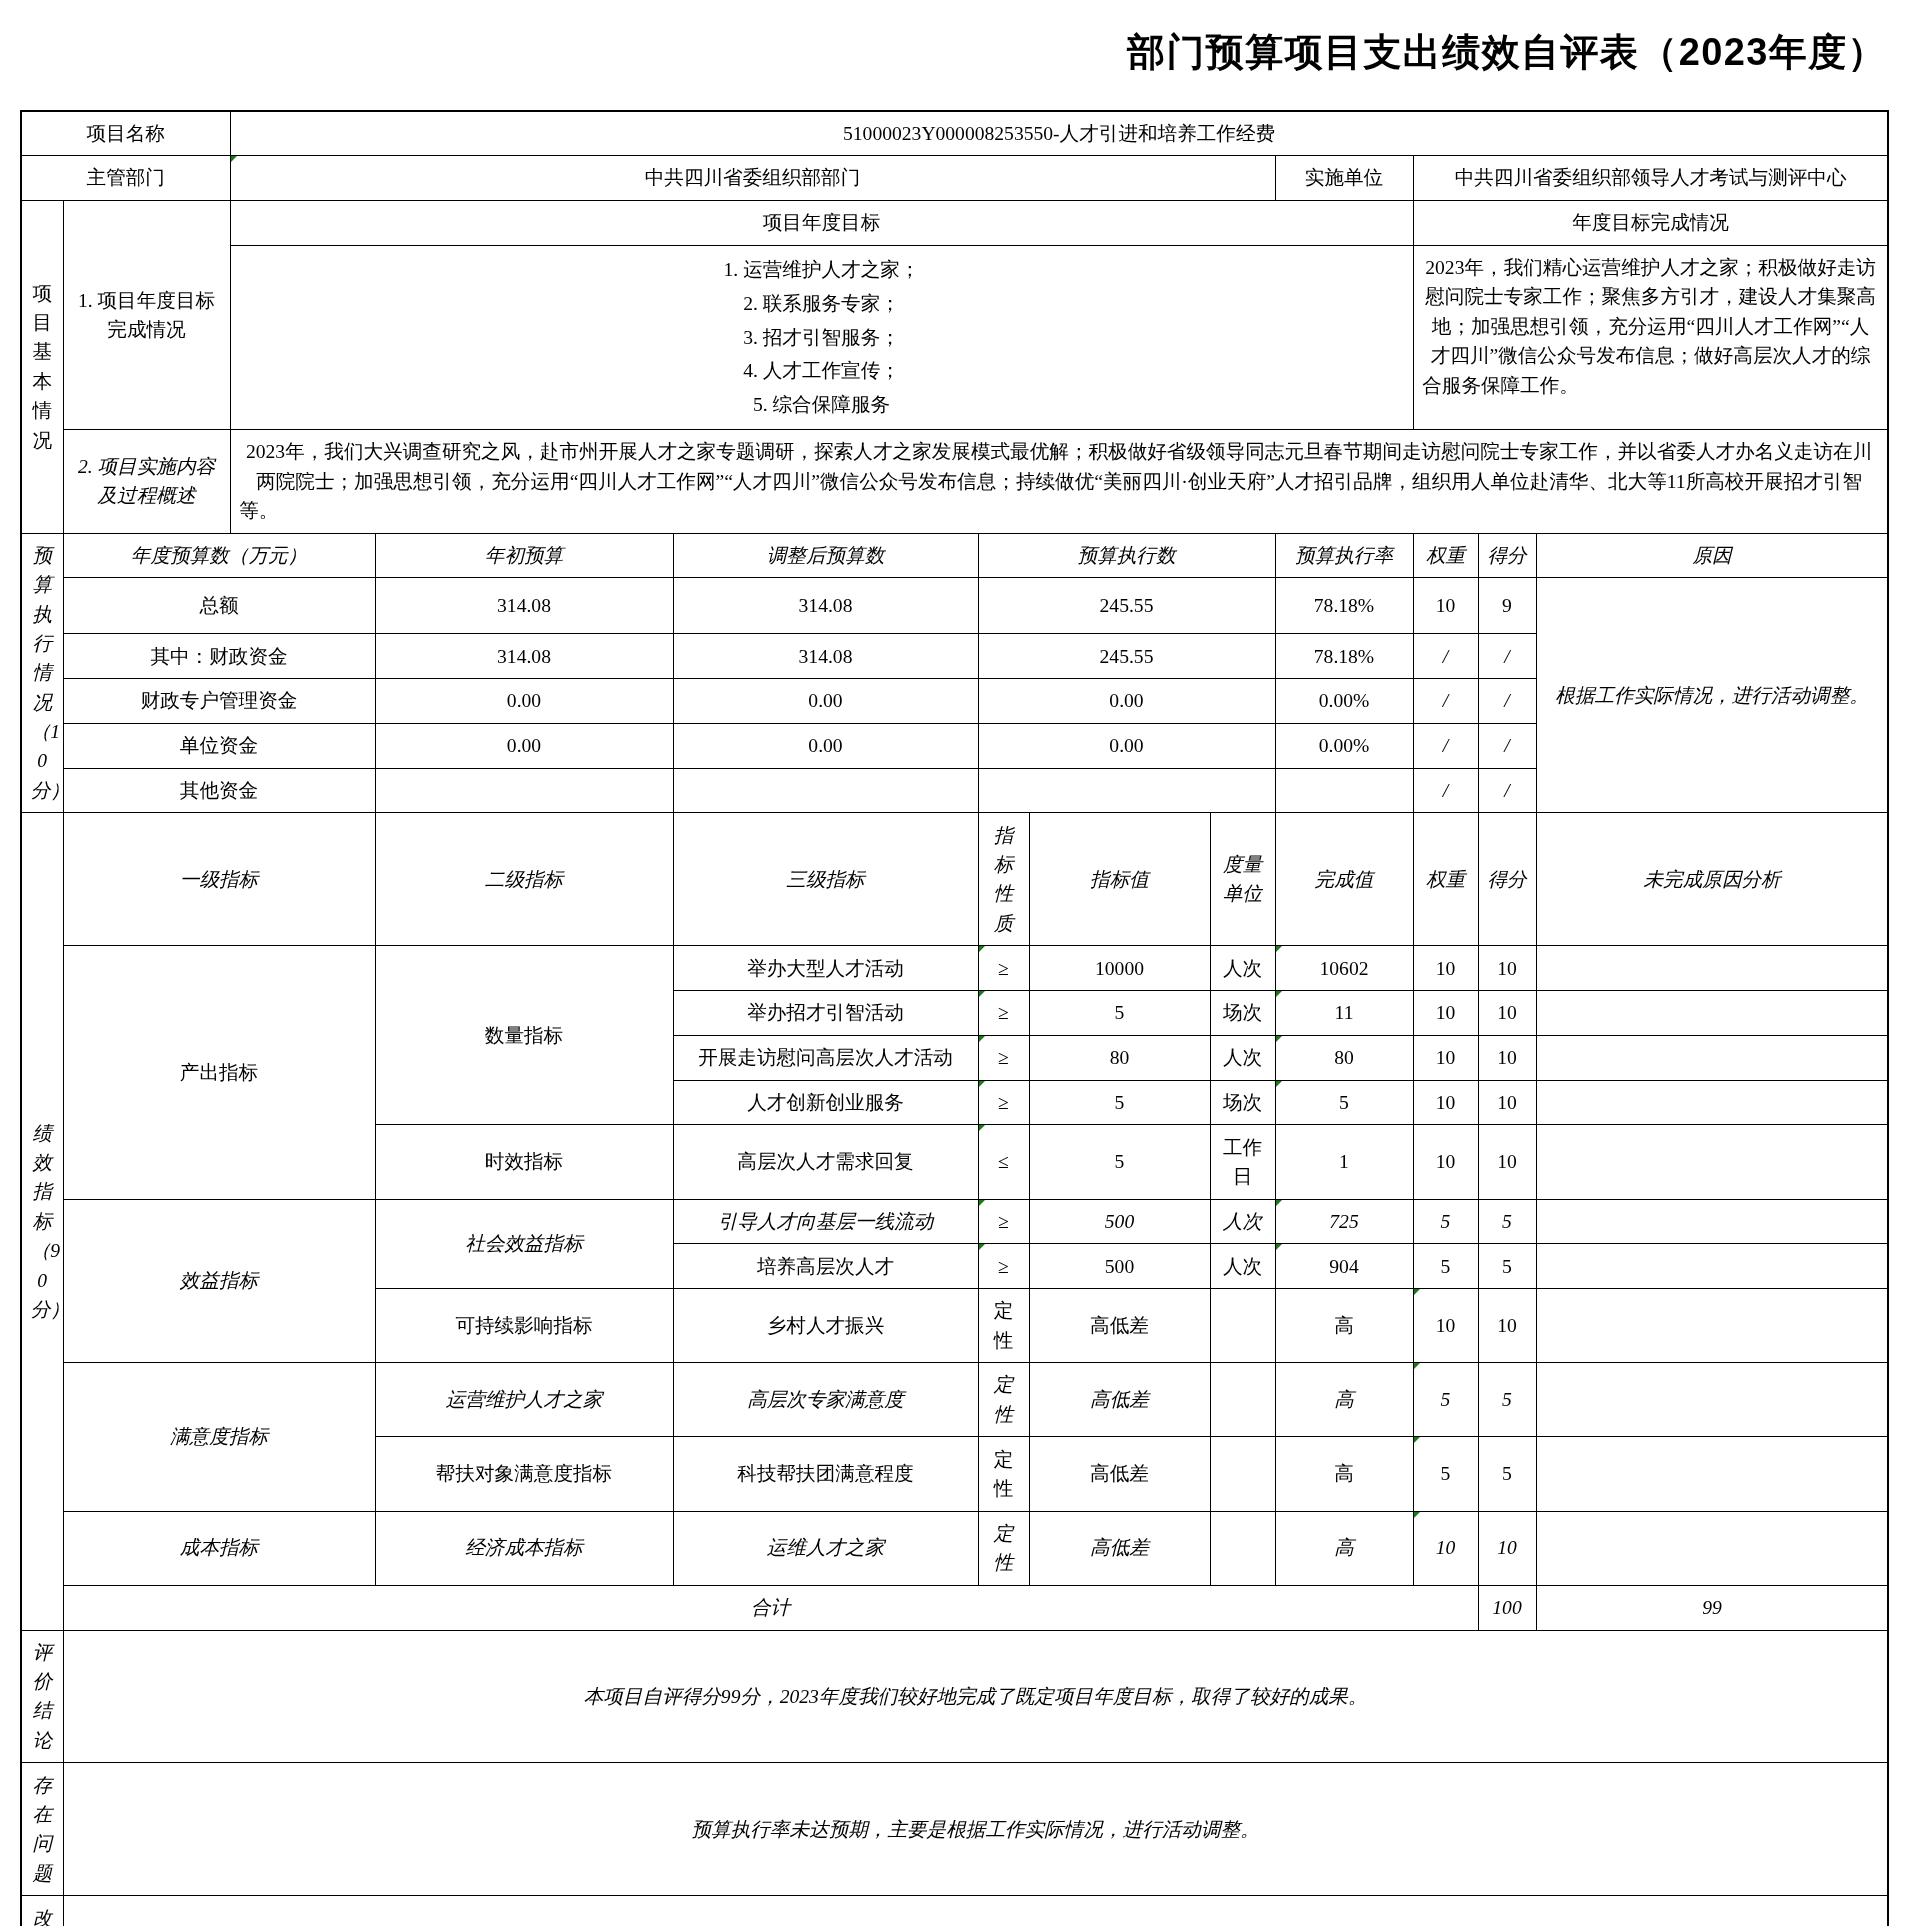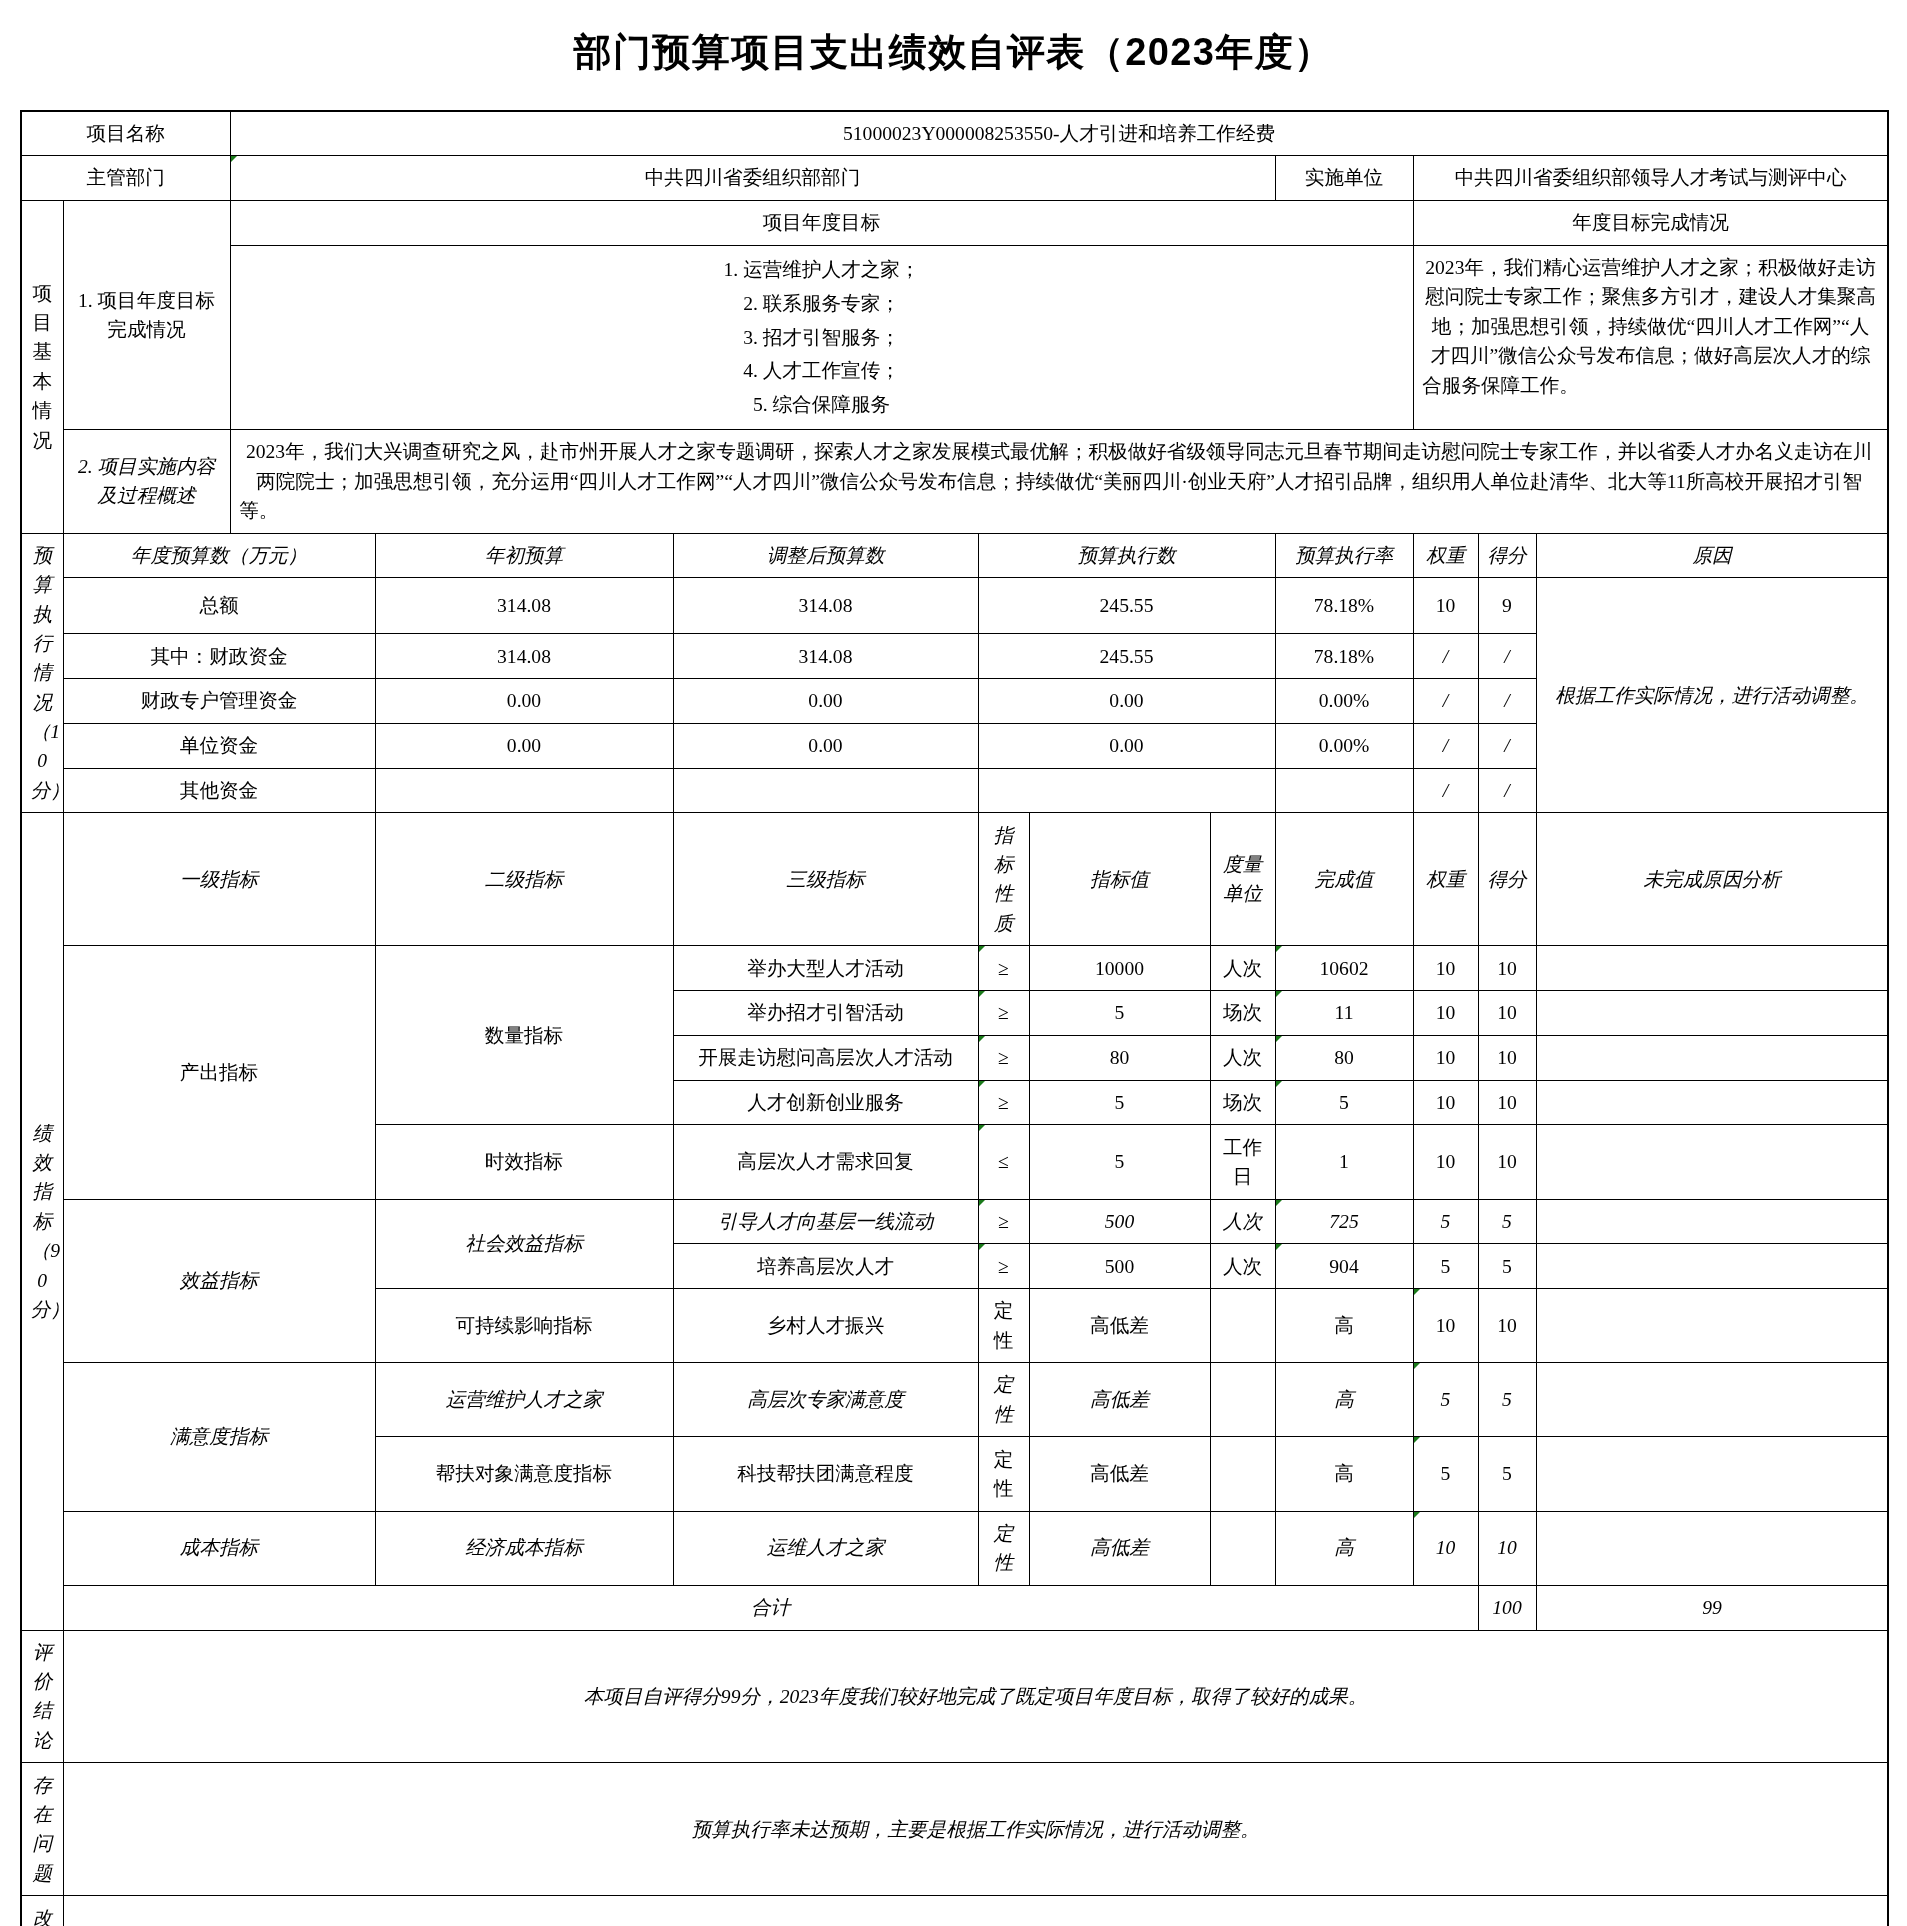--- a/index.html
+++ b/index.html
@@ -11,21 +11,21 @@
     width: 1907px;
     font-family: "Liberation Serif", "DejaVu Serif", serif;
     color: #000000;
   }
   .page {
     width: 1907px;
     box-sizing: border-box;
     padding: 0 20px 22px 20px;
   }
   .doc-title {
-    text-align: center;
+    text-align: right;
     font-family: "Liberation Sans", "DejaVu Sans", sans-serif;
     font-weight: bold;
     font-size: 38px;
     letter-spacing: 1.4px;
     padding: 29px 0 33px 0;
     line-height: 1.25;
   }
   table.frm {
     border-collapse: collapse;
     width: 1867px;
@@ -115,21 +115,21 @@
     <tr>
       <td colspan="9" class="lft" style="vertical-align:top;">
         <ul class="goal-list">
           <li>1. 运营维护人才之家；</li>
           <li>2. 联系服务专家；</li>
           <li>3. 招才引智服务；</li>
           <li>4. 人才工作宣传；</li>
           <li>5. 综合保障服务</li>
         </ul>
       </td>
-      <td colspan="3" class="just" style="vertical-align:top;">2023年，我们精心运营维护人才之家；积极做好走访慰问院士专家工作；聚焦多方引才，建设人才集聚高地；加强思想引领，持续做优“四川人才工作网”“人才四川”微信公众号发布信息；做好高层次人才的综合服务保障工作。</td>
+      <td colspan="3" class="just" style="vertical-align:top;">2023年，我们精心运营维护人才之家；积极做好走访慰问院士专家工作；聚焦多方引才，建设人才集聚高地；加强思想引领，充分运用“四川人才工作网”“人才四川”微信公众号发布信息；做好高层次人才的综合服务保障工作。</td>
     </tr>
 
     <tr>
       <td class="lft" style="vertical-align:middle;font-style:italic;">2. 项目实施内容及过程概述</td>
       <td colspan="12" class="just" style="vertical-align:middle;">2023年，我们大兴调查研究之风，赴市州开展人才之家专题调研，探索人才之家发展模式最优解；积极做好省级领导同志元旦春节期间走访慰问院士专家工作，并以省委人才办名义走访在川两院院士；加强思想引领，充分运用“四川人才工作网”“人才四川”微信公众号发布信息；持续做优“美丽四川·创业天府”人才招引品牌，组织用人单位赴清华、北大等11所高校开展招才引智等。</td>
     </tr>
 
     <tr class="hdr-row">
       <td rowspan="6" class="vlabel thick-top">预算执行情况（10分）</td>
       <td colspan="2" class="thick-top">年度预算数（万元）</td>

